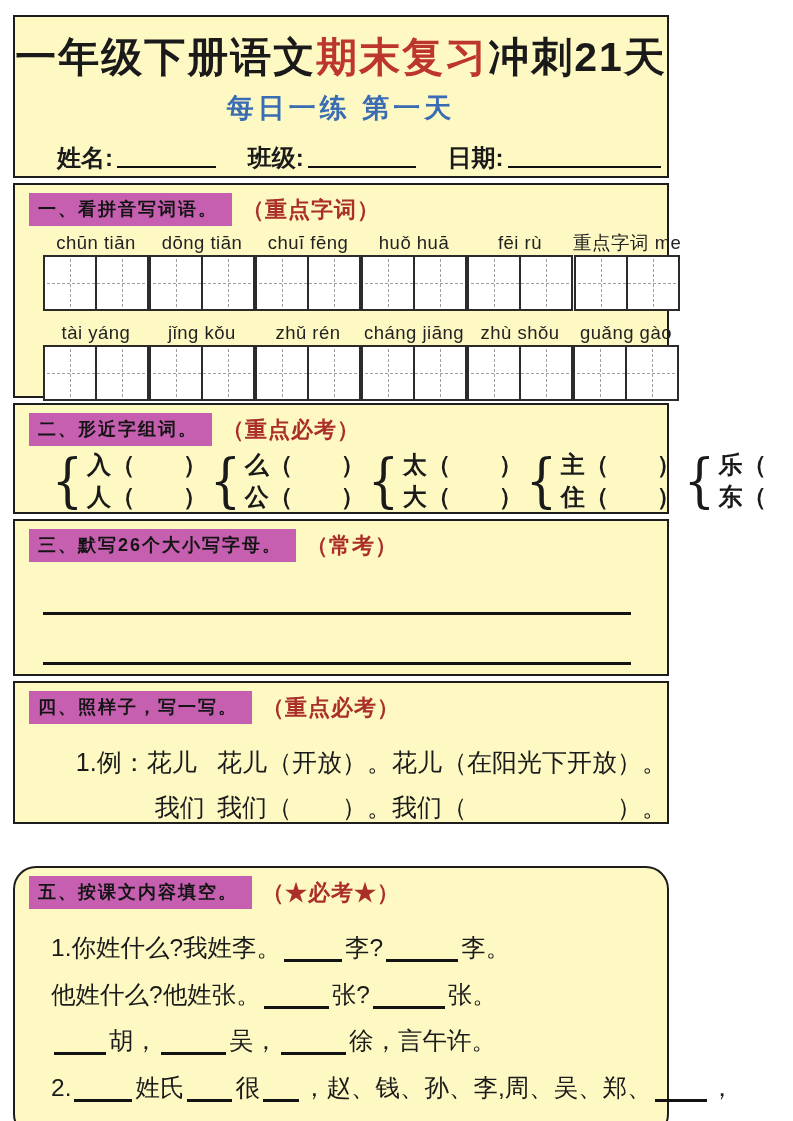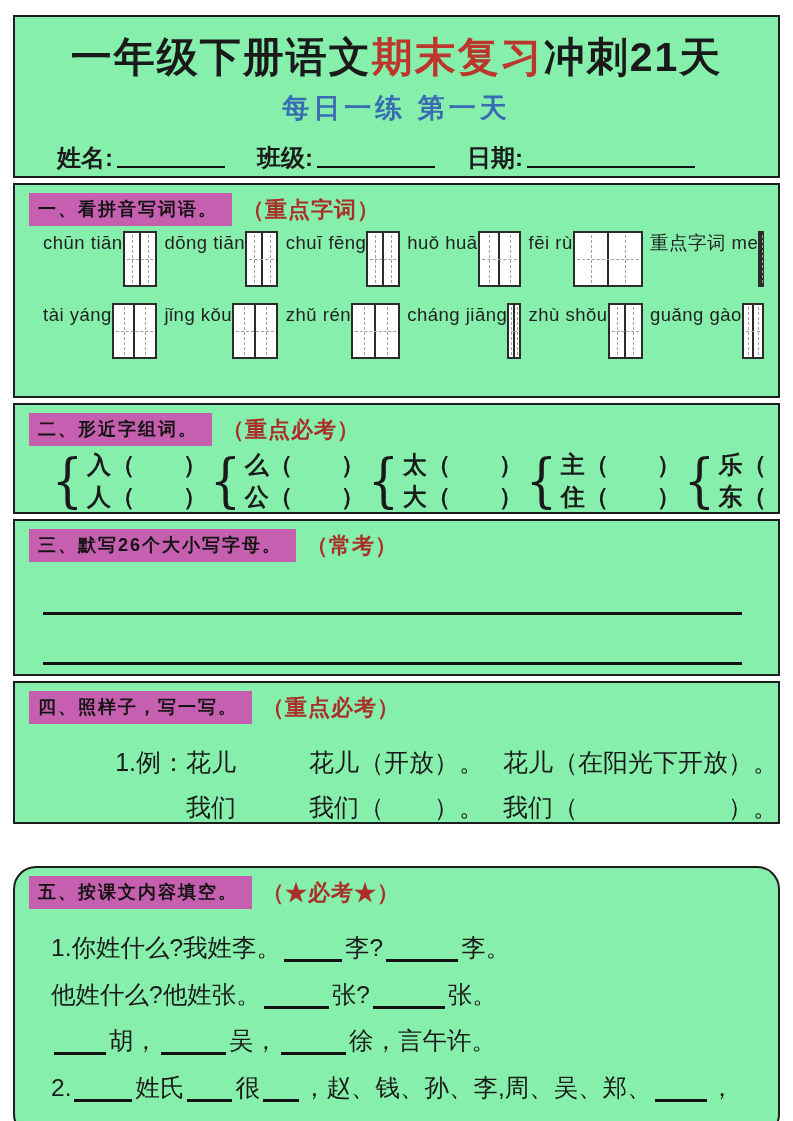--- a/index.html
+++ b/index.html
@@ -4,22 +4,22 @@
 <style>
   * { margin:0; padding:0; box-sizing:border-box; }
   html,body { background:#fdfdfd; }
   body {
     width:793px; height:1121px;
     font-family:"Liberation Sans", sans-serif;
     color:#1a1a1a; position:relative; overflow:hidden;
   }
   .sheet { position:relative; width:793px; height:1121px; background:#fff; }
   .box {
-    position:absolute; left:13px; width:767px;
-    border:2.5px solid #1d1d1d; background:#86efac;
+    position:absolute; left:13px; width:656px;
+    border:2.5px solid #1d1d1d; background:#fef9c3;
   }
   #header-box { top:15px;  height:163px; }
   #s1 { top:183px; height:215px; }
   #s2 { top:403px; height:111px; }
   #s3 { top:519px; height:157px; }
   #s4 { top:681px; height:143px; }
   #s5 { top:866px; height:271px;border-radius:23px; }
 
   
   .title {
@@ -47,22 +47,22 @@
   .sec-head { display:flex; align-items:center; margin:8px 0 0 14px; white-space:nowrap; }
   .hl {
     background:#c75fb0; color:#141414; font-size:18px; font-weight:700;
     padding:4px 14px 5px 9px; letter-spacing:2px;
   }
   .tag { color:#aa2f28; font-size:22px; font-weight:700; margin-left:10px; letter-spacing:1px; }
 
   
   .py-row { display:flex; justify-content:space-between; padding:0 14px 0 28px; }
   .py-row.first { margin-top:5px; }
-  .py-row.second { margin-top:16px; }
-  .py-col { display:flex; flex-direction:row; width:114px; }
+  .py-row.second { margin-top:10px; }
+  .py-col { display:flex; flex-direction:column; align-items:center; width:114px; }
   .py-label {
     font-size:18.5px; color:#222; height:24px; line-height:24px;
     white-space:nowrap; letter-spacing:0.5px;
   }
   .tzg {
     width:106px; height:56px; border:2px solid #2b2b2b;
     display:flex; position:relative; background:#fff;
   }
   .tzg::after {
     content:""; position:absolute; left:2px; right:2px; top:50%;

